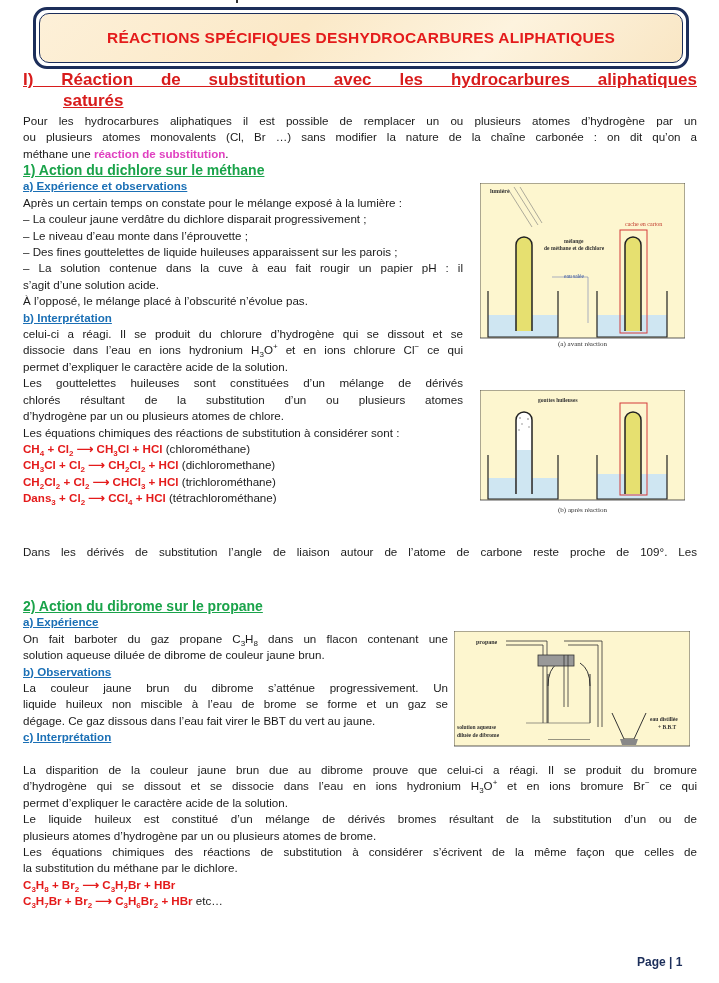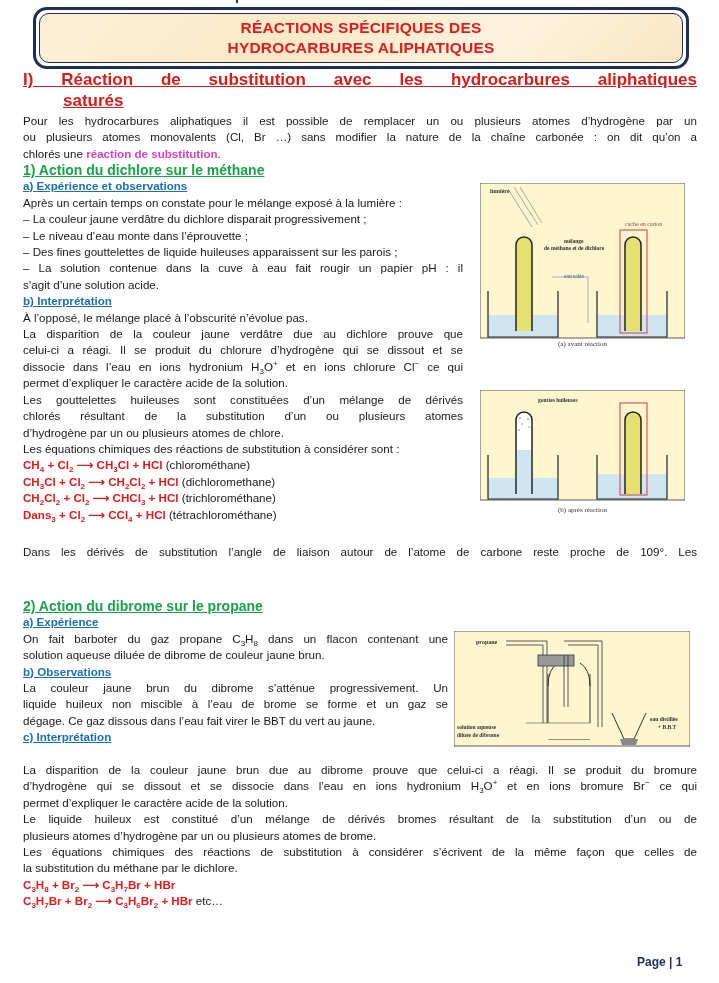--- a/index.html
+++ b/index.html
@@ -4,21 +4,21 @@
 <style>
   html, body { margin:0; padding:0; background:#ffffff; }
   body { width:719px; height:983px; position:relative; overflow:hidden;
          font-family:"Liberation Sans", sans-serif; color:#1a1a1a; }
   .top-mark { position:absolute; left:236px; top:0; width:2px; height:3px; background:#333; }
   .title-box { position:absolute; left:33px; top:7px; width:656px; height:62px;
      border:3px solid #1c2e5a; border-radius:14px; box-sizing:border-box; background:#fff; }
   .title-inner { position:absolute; left:3px; top:3px; right:3px; bottom:3px;
      border:1.5px solid #1c2e5a; border-radius:10px;
      background: linear-gradient(135deg,#fdf0d8 0%,#fbe9c8 40%,#fdf3de 70%,#f9e6c4 100%);
-     display:flex; flex-direction:column; align-items:center; justify-content:center; }
+     display:flex; flex-direction:row; align-items:center; justify-content:center; }
   .title-line { color:#e41b1b; font-weight:bold; font-size:15.5px; line-height:20px; letter-spacing:0.2px; }
   .sec-title { position:absolute; left:23px; width:674px; color:#d81c1c; font-weight:bold;
      font-size:17px; text-decoration:underline; text-align:justify; text-align-last:justify; }
   .txt { position:absolute; left:23px; font-family:"Liberation Sans", sans-serif; font-size:11.6px; line-height:16.4px; color:#1a1a1a; }
   .just { text-align:justify; }
   .h-green { color:#1aa34a; font-weight:bold; text-decoration:underline; font-size:14px; }
   .h-blue { color:#1a6fb5; font-weight:bold; text-decoration:underline; font-size:11.6px; }
   .pink { color:#e040c0; font-weight:bold; }
   .eq { color:#e41b1b; font-weight:bold;margin-top:20px; }
   .line { display:block; white-space:nowrap; }
@@ -39,35 +39,34 @@
     <div class="title-line">HYDROCARBURES ALIPHATIQUES</div>
   </div>
 </div>
 
 <div class="sec-title" style="top:70px;">I) Réaction de substitution avec les hydrocarbures aliphatiques</div>
 <div class="sec-title" style="top:91px; text-align-last:left;margin-left:40px;">saturés</div>
 
 <div class="txt" style="top:113px; width:674px;">
   <span class="jl">Pour les hydrocarbures aliphatiques il est possible de remplacer un ou plusieurs atomes d’hydrogène par un</span>
   <span class="jl">ou plusieurs atomes monovalents (Cl, Br …) sans modifier la nature de la chaîne carbonée : on dit qu’on a</span>
-  <span class="line"><span>chlorés une </span><span class="pink">réaction de substitution</span><span>.</span></span>
+  <span class="line"><span>méthane une </span><span class="pink">réaction de substitution</span><span>.</span></span>
 </div>
 
 <div class="txt" style="top:162px; width:440px;">
   <span class="line h-green">1) Action du dichlore sur le méthane</span>
   <span class="line h-blue">a) Expérience et observations</span>
   <span class="line">Après un certain temps on constate pour le mélange exposé à la lumière :</span>
   <span class="line">–  La couleur jaune verdâtre du dichlore disparait progressivement ;</span>
   <span class="line">–  Le niveau d’eau monte dans l’éprouvette ;</span>
   <span class="line">–  Des fines gouttelettes de liquide huileuses apparaissent sur les parois ;</span>
   <span class="jl">–  La solution contenue dans la cuve à eau fait rougir un papier pH : il</span>
   <span class="line">s’agit d’une solution acide.</span>
+  <span class="line">À l’opposé, le mélange placé à l’obscurité n’évolue pas.</span>
   <span class="line h-blue">b) Interprétation</span>
-  <span class="line">À l’opposé, le mélange placé à l’obscurité n’évolue pas.</span>
-  <span class="jl">La disparition de la couleur jaune verdâtre due au dichlore prouve que</span>
   <span class="jl">celui-ci a réagi. Il se produit du chlorure d’hydrogène qui se dissout et se</span>
   <span class="jl"><span>dissocie dans l’eau en ions hydronium H</span><sub>3</sub><span>O</span><sup>+</sup><span> et en ions chlorure Cl</span><sup>−</sup><span> ce qui</span></span>
   <span class="line">permet d’expliquer le caractère acide de la solution.</span>
   <span class="jl">Les gouttelettes huileuses sont constituées d’un mélange de dérivés</span>
   <span class="jl">chlorés résultant de la substitution d’un ou plusieurs atomes</span>
   <span class="line">d’hydrogène par un ou plusieurs atomes de chlore.</span>
   <span class="line">Les équations chimiques des réactions de substitution à considérer sont :</span>
   <span class="line"><span class="eq"><span>CH</span><sub>4</sub><span> + Cl</span><sub>2</sub><span> ⟶ CH</span><sub>3</sub><span>Cl + HCl</span></span><span> (chlorométhane)</span></span>
   <span class="line"><span class="eq"><span>CH</span><sub>3</sub><span>Cl + Cl</span><sub>2</sub><span> ⟶ CH</span><sub>2</sub><span>Cl</span><sub>2</sub><span> + HCl</span></span><span> (dichloromethane)</span></span>
   <span class="line"><span class="eq"><span>CH</span><sub>2</sub><span>Cl</span><sub>2</sub><span> + Cl</span><sub>2</sub><span> ⟶ CHCl</span><sub>3</sub><span> + HCl</span></span><span> (trichlorométhane)</span></span>

